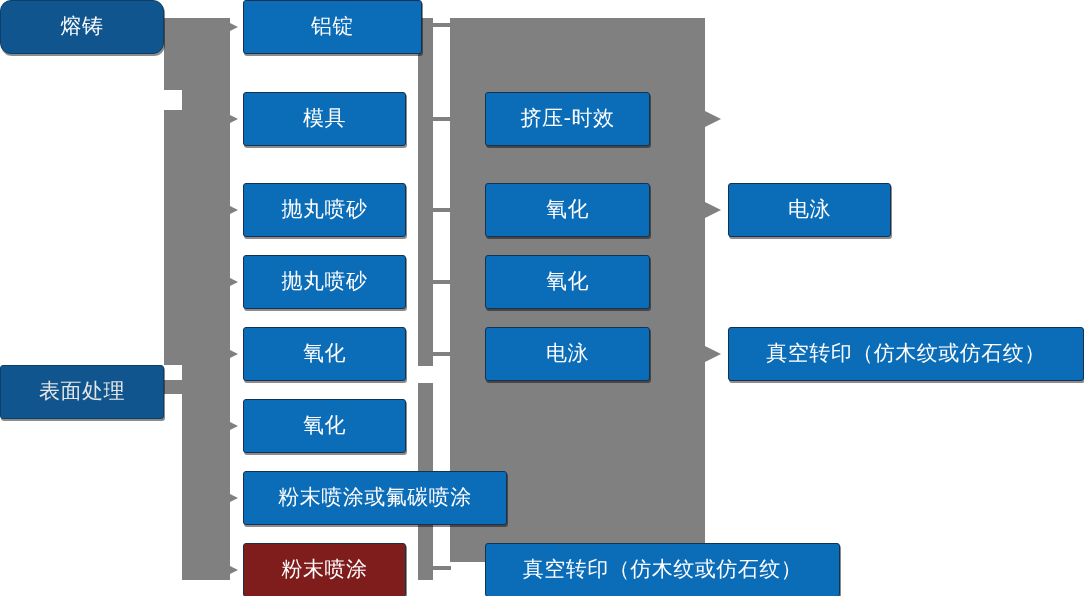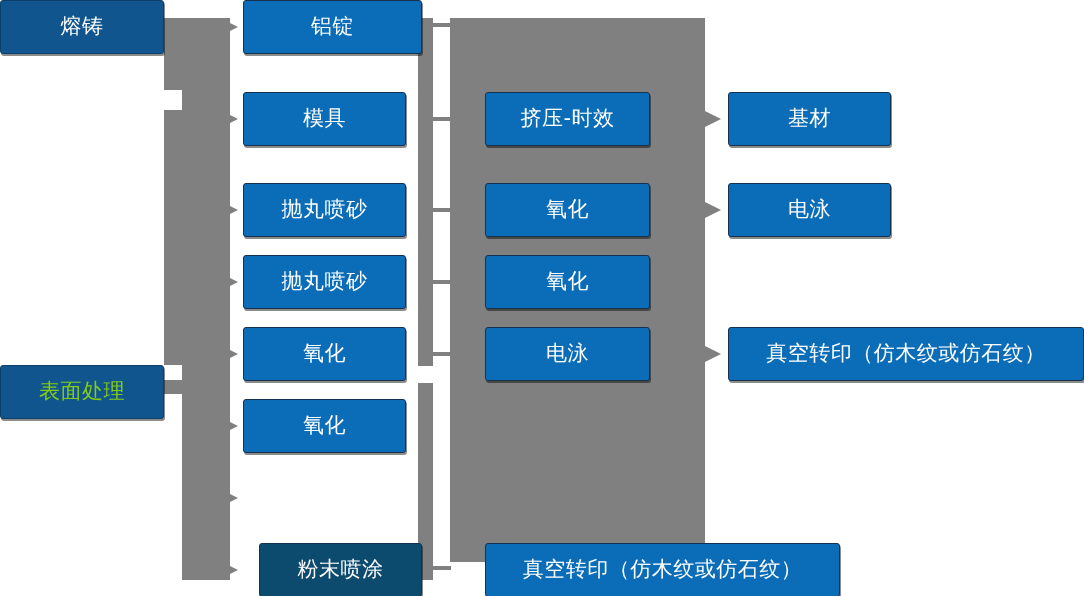--- a/index.html
+++ b/index.html
@@ -63,24 +63,24 @@
     <rect x="433" y="352" width="18" height="4" fill="#808080"></rect>
     <rect x="433" y="566" width="18" height="4" fill="#808080"></rect>
 
     <rect x="450" y="18" width="255" height="544" fill="#808080"></rect>
 
     <polygon points="705,111 721,119 705,127" fill="#808080"></polygon>
     <polygon points="705,202 721,210 705,218" fill="#808080"></polygon>
     <polygon points="705,346 721,354 705,362" fill="#808080"></polygon>
   </svg>
 
-  <div class="node dark" style="left: 0px; top: 0px; width: 164px; height: 54px; background: rgb(16, 85, 141); color: rgb(255, 255, 255);">
+  <div class="node dark" style="left: 0px; top: 0px; width: 164px; height: 54px; background: rgb(16, 85, 141); color: rgb(255, 255, 255); border-radius: 11px;">
       <span>熔铸</span>
     </div>
-  <div class="node dark" style="left: 0px; top: 365px; width: 164px; height: 54px; background: rgb(16, 85, 141); color: #84cc16;">
+  <div class="node dark" style="left: 0px; top: 365px; width: 164px; height: 54px; background: rgb(16, 85, 141); color: #e5e5e5;">
       <span>表面处理</span>
     </div>
 
   <div class="node bright" style="left: 243px; top: 0px; width: 179px; height: 54px; background: rgb(11, 108, 184); color: rgb(255, 255, 255);">
       <span>铝锭</span>
     </div>
   <div class="node bright" style="left: 243px; top: 92px; width: 163px; height: 54px; background: rgb(11, 108, 184); color: rgb(255, 255, 255);">
       <span>模具</span>
     </div>
   <div class="node bright" style="left: 243px; top: 183px; width: 163px; height: 54px; background: rgb(11, 108, 184); color: rgb(255, 255, 255);">
@@ -88,43 +88,43 @@
     </div>
   <div class="node bright" style="left: 243px; top: 255px; width: 163px; height: 54px; background: rgb(11, 108, 184); color: rgb(255, 255, 255);">
       <span>抛丸喷砂</span>
     </div>
   <div class="node bright" style="left: 243px; top: 327px; width: 163px; height: 54px; background: rgb(11, 108, 184); color: rgb(255, 255, 255);">
       <span>氧化</span>
     </div>
   <div class="node bright" style="left: 243px; top: 399px; width: 163px; height: 54px; background: rgb(11, 108, 184); color: rgb(255, 255, 255);">
       <span>氧化</span>
     </div>
-  <div class="node bright" style="left: 243px; top: 543px; width: 163px; height: 54px; background: #0c4a6e; color: rgb(255, 255, 255); margin-left: 16px;">
+  <div class="node bright" style="left: 243px; top: 471px; width: 264px; height: 54px; background: rgb(11, 108, 184); color: rgb(255, 255, 255);">
+      <span>粉末喷涂或氟碳喷涂</span>
+    </div>
+  <div class="node bright" style="left: 243px; top: 543px; width: 163px; height: 54px; background: #7f1d1d; color: rgb(255, 255, 255);">
       <span>粉末喷涂</span>
     </div>
 
   <div class="node bright" style="left: 485px; top: 92px; width: 165px; height: 54px; background: rgb(11, 108, 184); color: rgb(255, 255, 255); text-align: right;">
       <span>挤压-时效</span>
     </div>
   <div class="node bright" style="left: 485px; top: 183px; width: 165px; height: 54px; background: rgb(11, 108, 184); color: rgb(255, 255, 255);">
       <span>氧化</span>
     </div>
   <div class="node bright" style="left: 485px; top: 255px; width: 165px; height: 54px; background: rgb(11, 108, 184); color: rgb(255, 255, 255);">
       <span>氧化</span>
     </div>
   <div class="node bright" style="left: 485px; top: 327px; width: 165px; height: 54px; background: rgb(11, 108, 184); color: rgb(255, 255, 255);">
       <span>电泳</span>
     </div>
   <div class="node bright" style="left: 485px; top: 543px; width: 355px; height: 54px; background: rgb(11, 108, 184); color: rgb(255, 255, 255);">
       <span>真空转印（仿木纹或仿石纹）</span>
     </div>
 
-  <div class="node bright" style="left: 728px; top: 92px; width: 163px; height: 54px; background: rgb(11, 108, 184); color: rgb(255, 255, 255);">
-      <span>基材</span>
-    </div>
   <div class="node bright" style="left: 728px; top: 183px; width: 163px; height: 54px; background: rgb(11, 108, 184); color: rgb(255, 255, 255);">
       <span>电泳</span>
     </div>
   <div class="node bright" style="left: 728px; top: 327px; width: 356px; height: 54px; background: rgb(11, 108, 184); color: rgb(255, 255, 255);">
       <span>真空转印（仿木纹或仿石纹）</span>
     </div>
 
 </div>
 
 </body></html>

